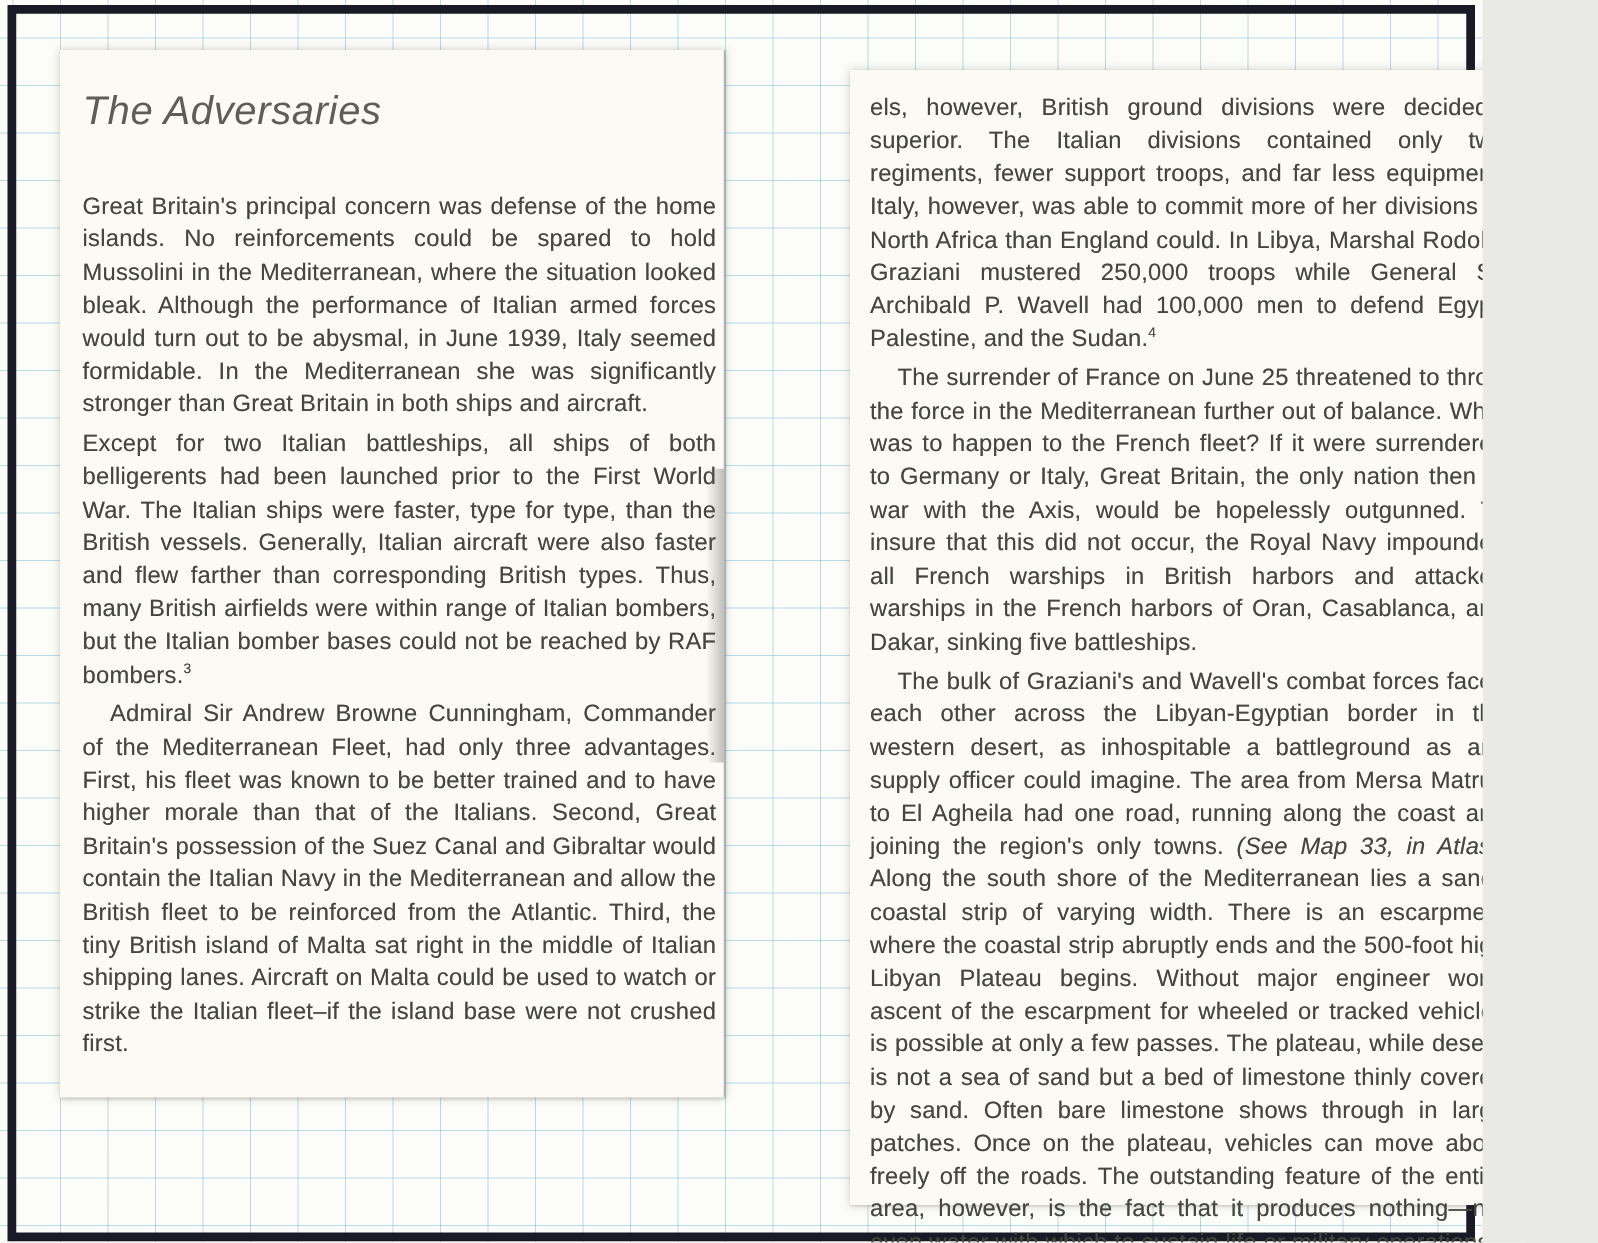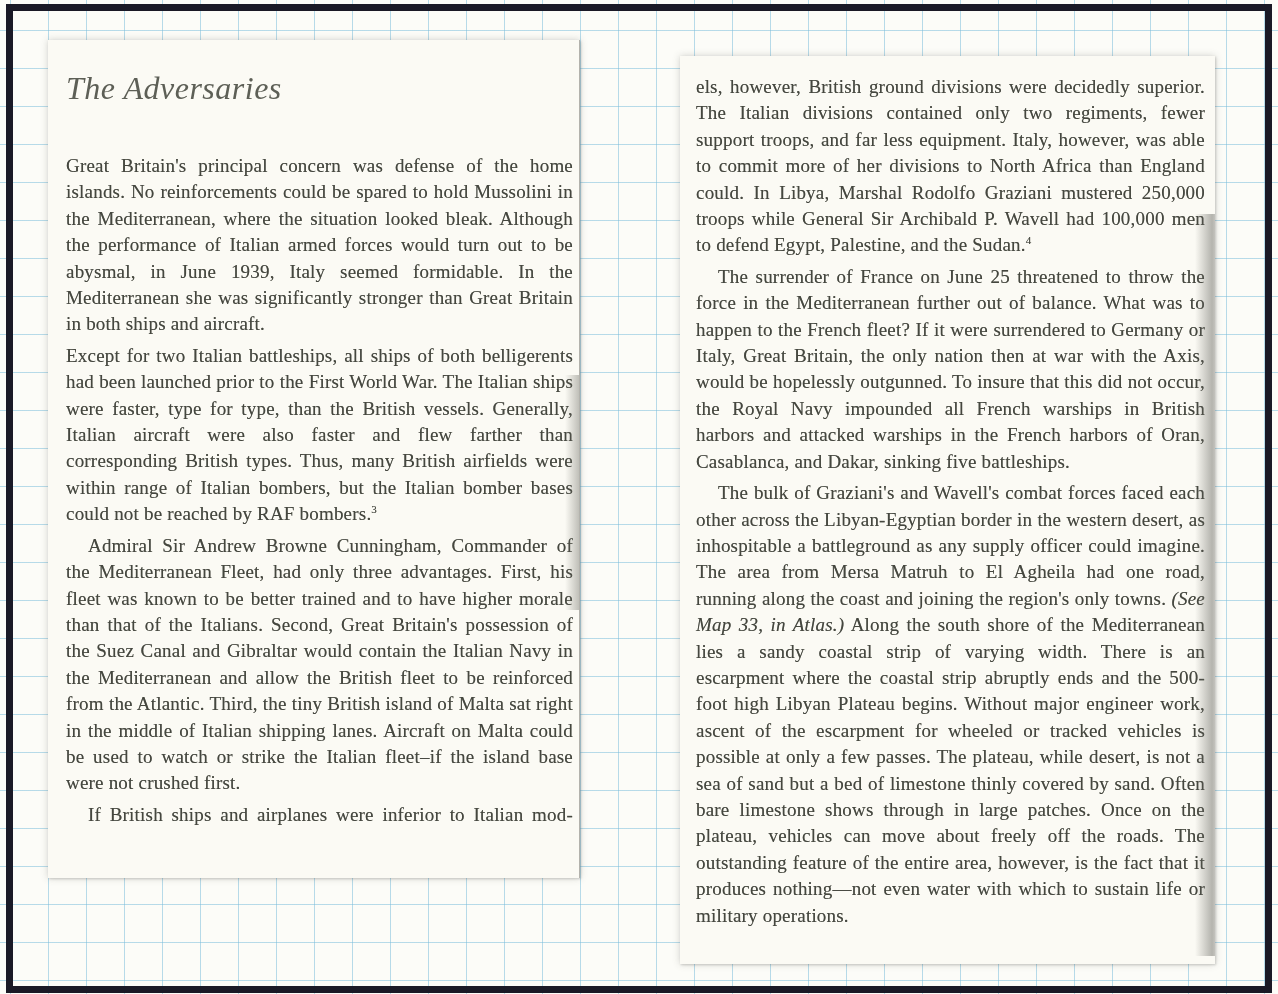--- a/index.html
+++ b/index.html
@@ -1,21 +1,21 @@
 <!DOCTYPE html>
 <html><head>
 <meta charset="utf-8">
 <style>
   html,body{margin:0;padding:0;background:#e9e9e5;}
   .canvas{
     position:relative;
-    width:1278px;height:994px;
+    width:1186px;height:994px;
     overflow:hidden;
     background-color:#fcfcf8;
-    font-family:Liberation Serif, serif;
+    font-family:Liberation Sans, sans-serif;
   }
   .grid-bg{
     position:absolute;inset:0;
     background-image:
       linear-gradient(to bottom, rgba(125,190,220,0.55) 1px, transparent 1px),
       linear-gradient(to right, rgba(125,190,220,0.55) 1px, transparent 1px);
     background-size:38px 38px;
     background-position:10px 30px;
   }
   .frame{
@@ -82,21 +82,20 @@
 
   <div class="frame"></div>
 
   <div class="clipping left">
     <h1 class="page-title">
       <span>The Adversaries</span>
     </h1>
     <p class="body">Great Britain's principal concern was defense of the home islands. No reinforcements could be spared to hold Mussolini in the Mediterranean, where the situation looked bleak. Although the performance of Italian armed forces would turn out to be abysmal, in June 1939, Italy seemed formidable. In the Mediterranean she was significantly stronger than Great Britain in both ships and aircraft.</p>
     <p class="body"><span>Except for two Italian battleships, all ships of both belligerents had been launched prior to the First World War. The Italian ships were faster, type for type, than the British vessels. Generally, Italian aircraft were also faster and flew farther than corresponding British types. Thus, many British airfields were within range of Italian bombers, but the Italian bomber bases could not be reached by RAF bombers.</span><sup class="footnote">3</sup></p>
     <p class="body indent">Admiral Sir Andrew Browne Cunningham, Commander of the Mediterranean Fleet, had only three advantages. First, his fleet was known to be better trained and to have higher morale than that of the Italians. Second, Great Britain's possession of the Suez Canal and Gibraltar would contain the Italian Navy in the Mediterranean and allow the British fleet to be reinforced from the Atlantic. Third, the tiny British island of Malta sat right in the middle of Italian shipping lanes. Aircraft on Malta could be used to watch or strike the Italian fleet–if the island base were not crushed first.</p>
-    <p class="body indent stretch-last">If British ships and airplanes were inferior to Italian mod-</p>
     <div class="edge-shade-left"></div>
   </div>
 
   <div class="clipping right">
     <p class="body"><span>els, however, British ground divisions were decidedly superior. The Italian divisions contained only two regiments, fewer support troops, and far less equipment. Italy, however, was able to commit more of her divisions to North Africa than England could. In Libya, Marshal Rodolfo Graziani mustered 250,000 troops while General Sir Archibald P. Wavell had 100,000 men to defend Egypt, Palestine, and the Sudan.</span><sup class="footnote">4</sup></p>
     <p class="body indent">The surrender of France on June 25 threatened to throw the force in the Mediterranean further out of balance. What was to happen to the French fleet? If it were surrendered to Germany or Italy, Great Britain, the only nation then at war with the Axis, would be hopelessly outgunned. To insure that this did not occur, the Royal Navy impounded all French warships in British harbors and attacked warships in the French harbors of Oran, Casablanca, and Dakar, sinking five battleships.</p>
     <p class="body indent"><span>The bulk of Graziani's and Wavell's combat forces faced each other across the Libyan-Egyptian border in the western desert, as inhospitable a battleground as any supply officer could imagine. The area from Mersa Matruh to El Agheila had one road, running along the coast and joining the region's only towns. </span><em class="atlas-ref">(See Map 33, in Atlas.)</em><span> Along the south shore of the Mediterranean lies a sandy coastal strip of varying width. There is an escarpment where the coastal strip abruptly ends and the 500-foot high Libyan Plateau begins. Without major engineer work, ascent of the escarpment for wheeled or tracked vehicles is possible at only a few passes. The plateau, while desert, is not a sea of sand but a bed of limestone thinly covered by sand. Often bare limestone shows through in large patches. Once on the plateau, vehicles can move about freely off the roads. The outstanding feature of the entire area, however, is the fact that it produces nothing—not even water with which to sustain life or military operations.</span></p>
     <div class="edge-shade-right"></div>
   </div>
 

